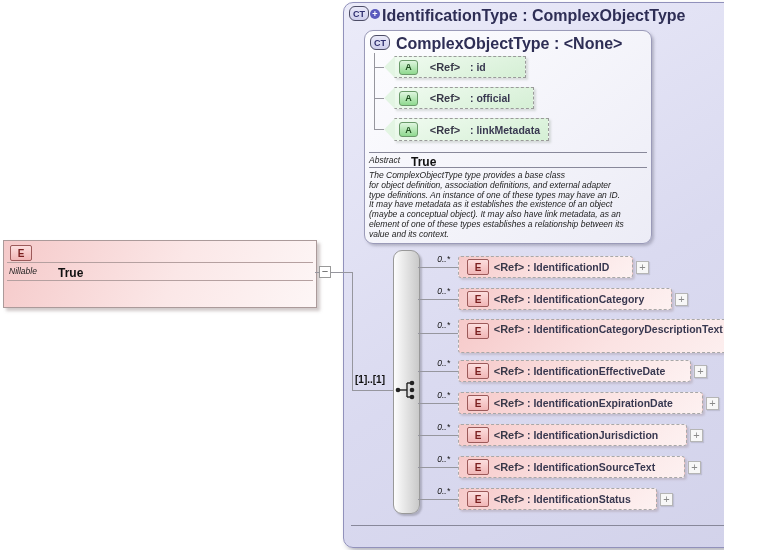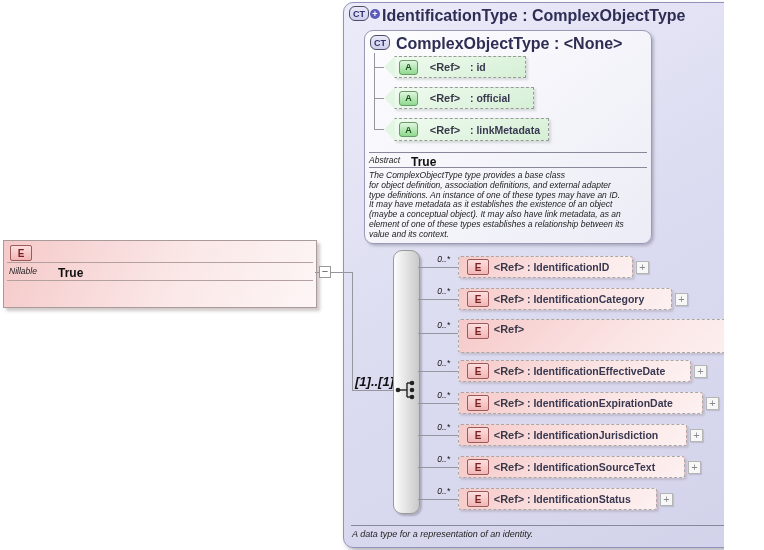--- a/index.html
+++ b/index.html
@@ -51,21 +51,21 @@
     background:linear-gradient(#fcdede,#f1b6b6);color:#7a1f1f;
     font-size:10px;font-weight:bold;flex:none;}
   .ref-txt{margin-left:4px;width:32px;font-size:11px;font-weight:bold;color:#383848;flex:none;text-align:center;}
   .name-txt{margin-left:2px;font-size:10.5px;font-weight:bold;color:#383850;white-space:nowrap;}
   .two-line .name-txt{white-space:normal;word-break:break-all;width:220px;line-height:13px;}
   .attr-shape .ref-txt{margin-left:2px;width:50px;}
   .attr-shape .name-txt{margin-left:0;}
 
   .card-label{position:absolute;width:38px;text-align:right;font-size:8.5px;
     font-style:italic;color:#111;}
-  .occ-label{position:absolute;font-size:13px;font-style:italic;font-weight:bold;color:#111;}
+  .occ-label{position:absolute;font-size:10px;font-weight:bold;color:#111;}
 
   .plus-box{position:absolute;width:13px;height:13px;border:1px solid #b5b5b5;
     background:#f7f7f7;color:#8a8a8a;font-size:11px;line-height:11px;
     text-align:center;box-sizing:border-box;box-shadow:1px 1px 1px rgba(0,0,0,.1);}
   .minus-box{position:absolute;width:12px;height:12px;border:1px solid #999;
     background:#fff;color:#555;font-size:11px;line-height:9px;text-align:center;
     box-sizing:border-box;}
 
   
   #left-box{position:absolute;left:3px;top:240px;width:312px;height:66px;
@@ -183,20 +183,21 @@
     <span class="ref-txt">&lt;Ref&gt;</span>
     <span class="name-txt">: IdentificationCategory</span>
   </div>
   <div class="plus-box" style="left:675px;top:293px;">+</div>
 
   <div class="card-label" style="left:412px;top:320px;">0..*</div>
   <div class="hline" style="left:418px;top:333px;width:40px;"></div>
   <div class="el-row two-line" style="left:458px;top:319px;width:290px;height:34px;">
     <span class="badge-e">E</span>
     <span class="ref-txt">&lt;Ref&gt;</span>
+    <span class="name-txt">: IdentificationCategoryDescriptionText</span>
   </div>
   <div class="plus-box" style="left:751px;top:327px;">+</div>
 
   <div class="card-label" style="left:412px;top:358px;">0..*</div>
   <div class="hline" style="left:418px;top:371px;width:40px;"></div>
   <div class="el-row" style="left:458px;top:360px;width:233px;height:22px;">
     <span class="badge-e">E</span>
     <span class="ref-txt">&lt;Ref&gt;</span>
     <span class="name-txt">: IdentificationEffectiveDate</span>
   </div>
@@ -232,15 +233,14 @@
   <div class="card-label" style="left:412px;top:486px;">0..*</div>
   <div class="hline" style="left:418px;top:499px;width:40px;"></div>
   <div class="el-row" style="left:458px;top:488px;width:199px;height:22px;">
     <span class="badge-e">E</span>
     <span class="ref-txt">&lt;Ref&gt;</span>
     <span class="name-txt">: IdentificationStatus</span>
   </div>
   <div class="plus-box" style="left:660px;top:493px;">+</div>
 
   <div class="inner-div" style="left:351px;top:525px;width:396px;"></div>
-  <div id="footer-text">A data type for a representation of an identity.</div>
 
 </div>
 
 </body></html>

